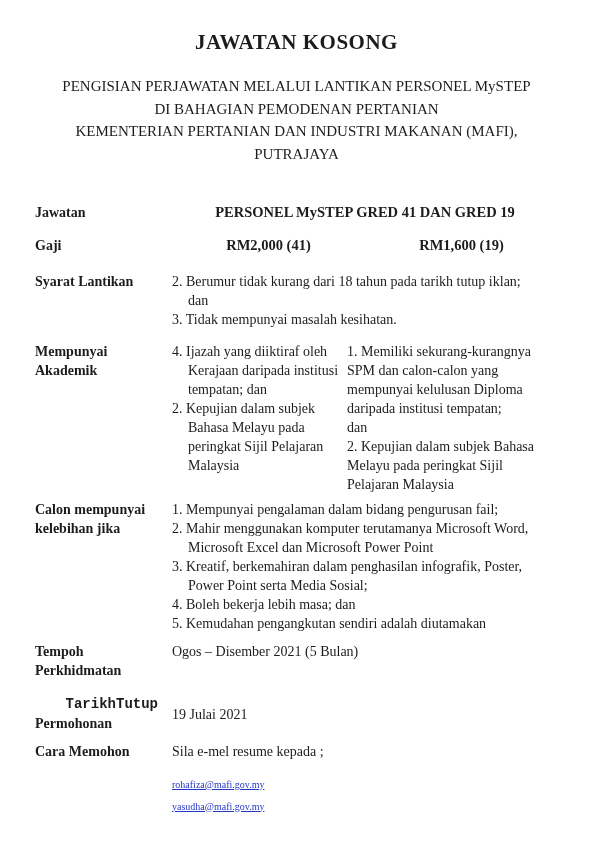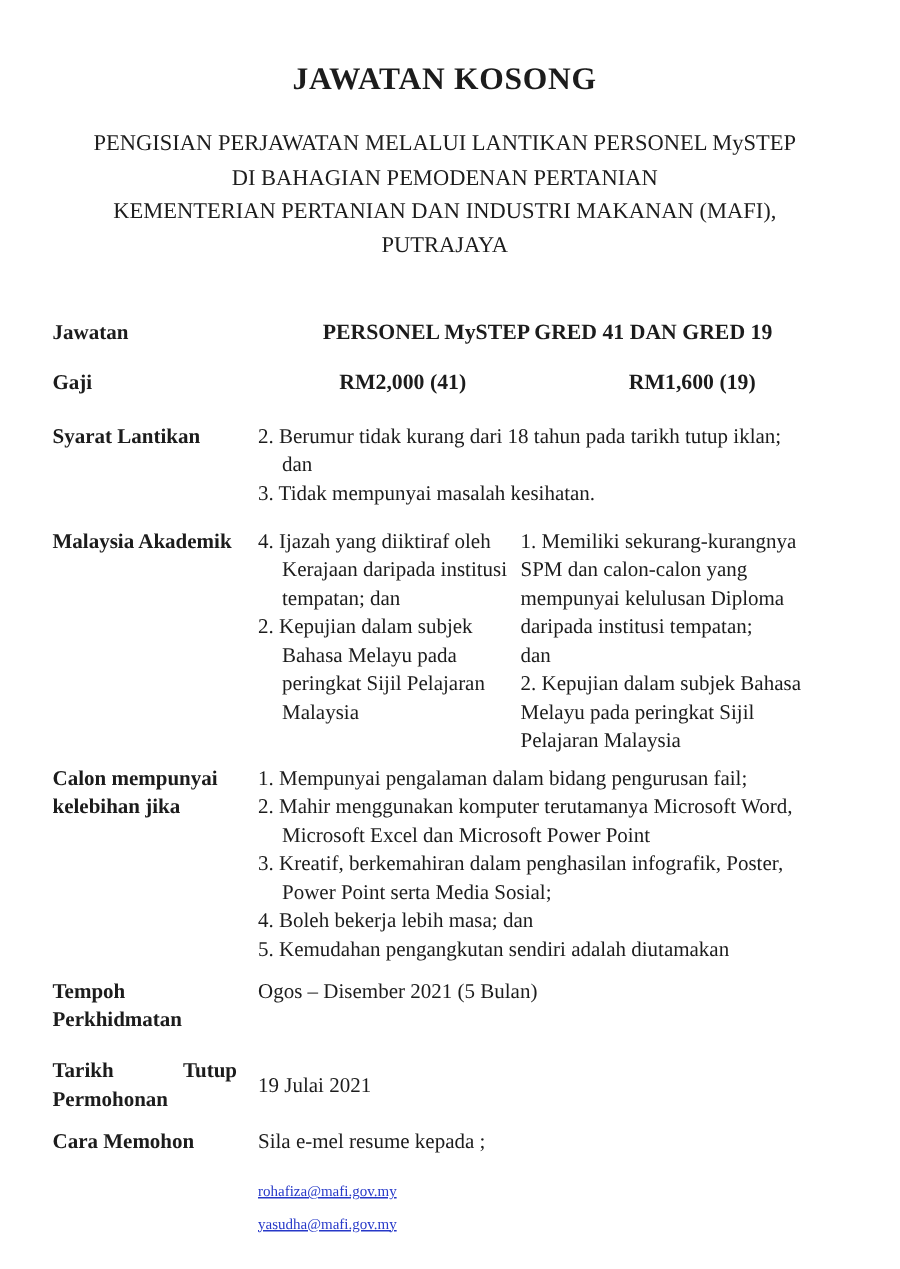--- a/index.html
+++ b/index.html
@@ -5,38 +5,38 @@
   html, body { margin:0; padding:0; background:#888; }
   .page {
     width:600px; height:846px; margin:0 auto; box-sizing:border-box;
     background:var(--color-background, #ffffff);
     color:var(--color-text, #1c1c1c);
     font-family:"Liberation Serif","DejaVu Serif",serif;
     padding:30px 42px 0 35px;
     overflow:hidden;
   }
   .title {
-    margin:10px 0 20px; text-align:center;
+    margin:0 0 20px; text-align:center;
     font-size:21px; font-weight:bold; letter-spacing:0.5px;
   }
   .subtitle { margin:0 0 38px; }
   .subtitle-line { text-align:center; font-size:15px; line-height:22.5px; }
   .row { display:grid; grid-template-columns:137px 1fr; align-items:start; }
   .label {
     font-weight:bold; font-size:14px; line-height:19px; padding-right:14px;
   }
   .value, .li, .li-flat { font-size:14px; line-height:19px; }
   .value-bold { font-weight:bold; font-size:14.5px; }
   .value-center { text-align:center; }
   .gaji-cols { display:grid; grid-template-columns:1fr 1fr; }
   .gaji-col { text-align:center; }
   .li { white-space:pre-line; margin-left:16px; text-indent:-16px; }
   .li-flat { white-space:pre-line; }
   .twocol { display:grid; grid-template-columns:175px 1fr; }
-  .label-justify-line { display:flex; justify-content:space-between; }
+  .label-justify-line { display:flex; justify-content:flex-end;font-family:Liberation Mono, monospace; }
   .row-tarikh { align-items:center; }
   .email-link {
     display:block; color:var(--color-link, #2638C8);
     text-decoration:underline; font-size:10px; line-height:21.5px;
   }
   .mb14 { margin-bottom:14px; }
   .mb17 { margin-bottom:17px; }
   .mb13 { margin-bottom:13px; }
   .mb6  { margin-bottom:6px; }
   .mb9  { margin-bottom:9px; }
@@ -72,21 +72,21 @@
   <div class="row mb13">
     <div class="label">Syarat Lantikan</div>
     <div>
         <div class="li">2. Berumur tidak kurang dari 18 tahun pada tarikh tutup iklan;
 dan</div>
         <div class="li">3. Tidak mempunyai masalah kesihatan.</div>
       </div>
   </div>
 
   <div class="row mb6">
-    <div class="label">Malaysia Akademik</div>
+    <div class="label">Mempunyai Akademik</div>
     <div class="twocol">
       <div>
           <div class="li">4. Ijazah yang diiktiraf oleh
 Kerajaan daripada institusi
 tempatan; dan</div>
           <div class="li">2. Kepujian dalam subjek
 Bahasa Melayu pada
 peringkat Sijil Pelajaran
 Malaysia</div>
         </div>

